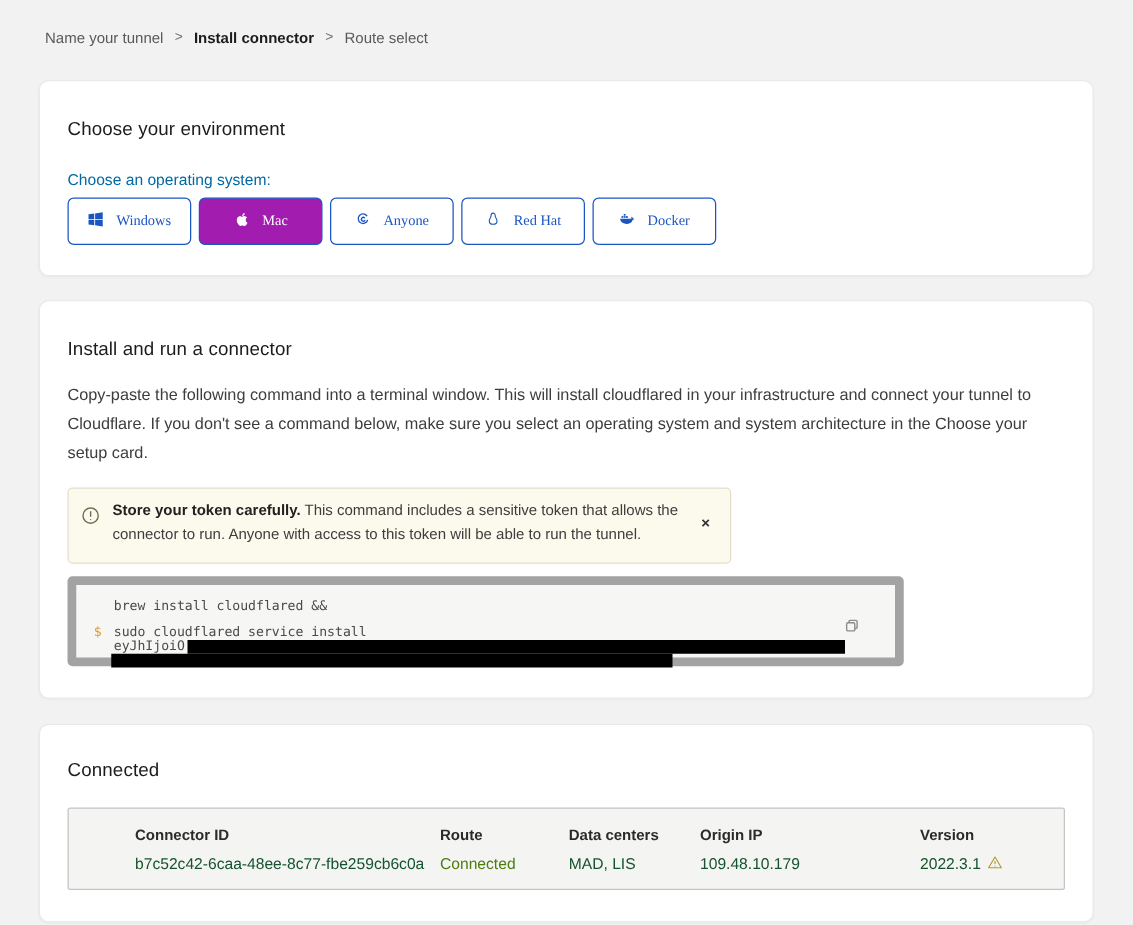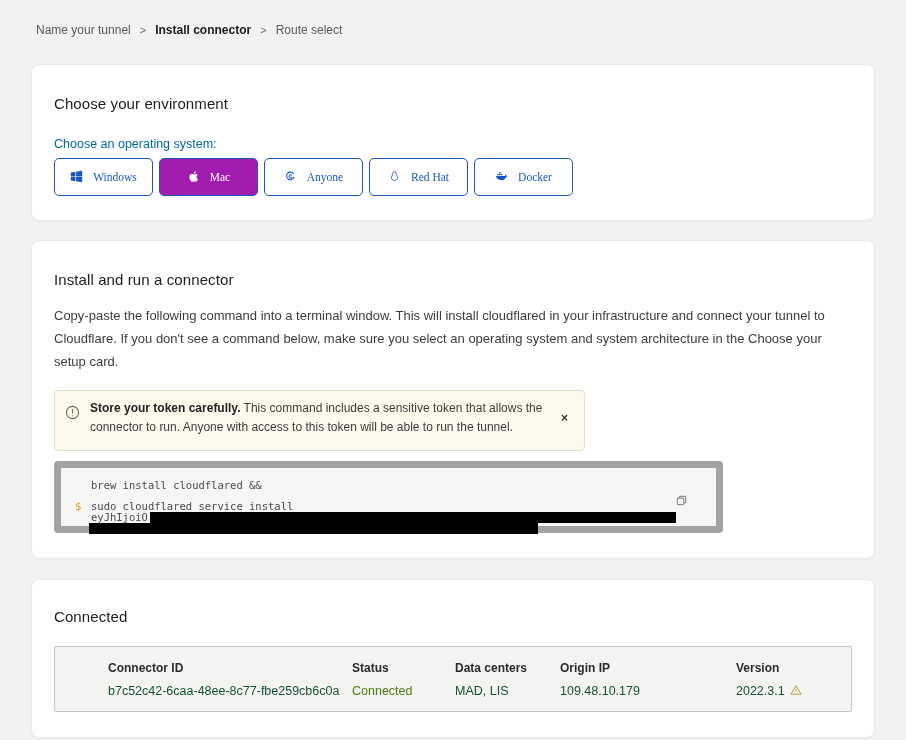--- a/index.html
+++ b/index.html
@@ -196,21 +196,21 @@
           <path d="M4.5 4.5v-1a1 1 0 0 1 1-1h5a1 1 0 0 1 1 1v5a1 1 0 0 1-1 1h-1"></path>
         </svg>
     </button>
   </div>
 </section>
 
 <section class="card card-connectors">
   <h2 class="card-title">Connected</h2>
   <div class="conn-table">
     <div class="conn-th">Connector ID</div>
-    <div class="conn-th">Status</div>
+    <div class="conn-th">Route</div>
     <div class="conn-th">Data centers</div>
     <div class="conn-th">Origin IP</div>
     <div class="conn-th">Version</div>
 
     <div class="conn-td">b7c52c42-6caa-48ee-8c77-fbe259cb6c0a</div>
     <div class="conn-td status">Connected</div>
     <div class="conn-td">MAD, LIS</div>
     <div class="conn-td">109.48.10.179</div>
     <div class="conn-td version">
       <span>2022.3.1</span>

